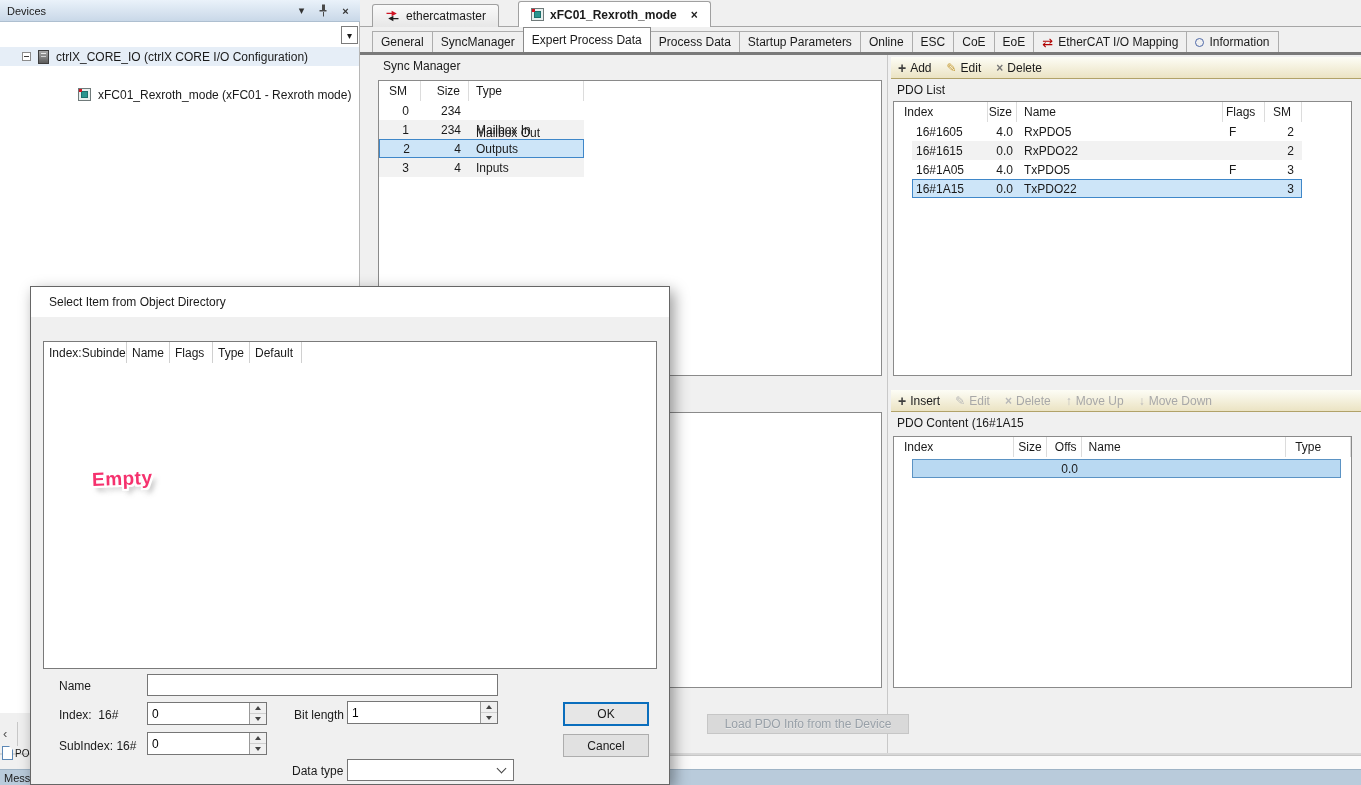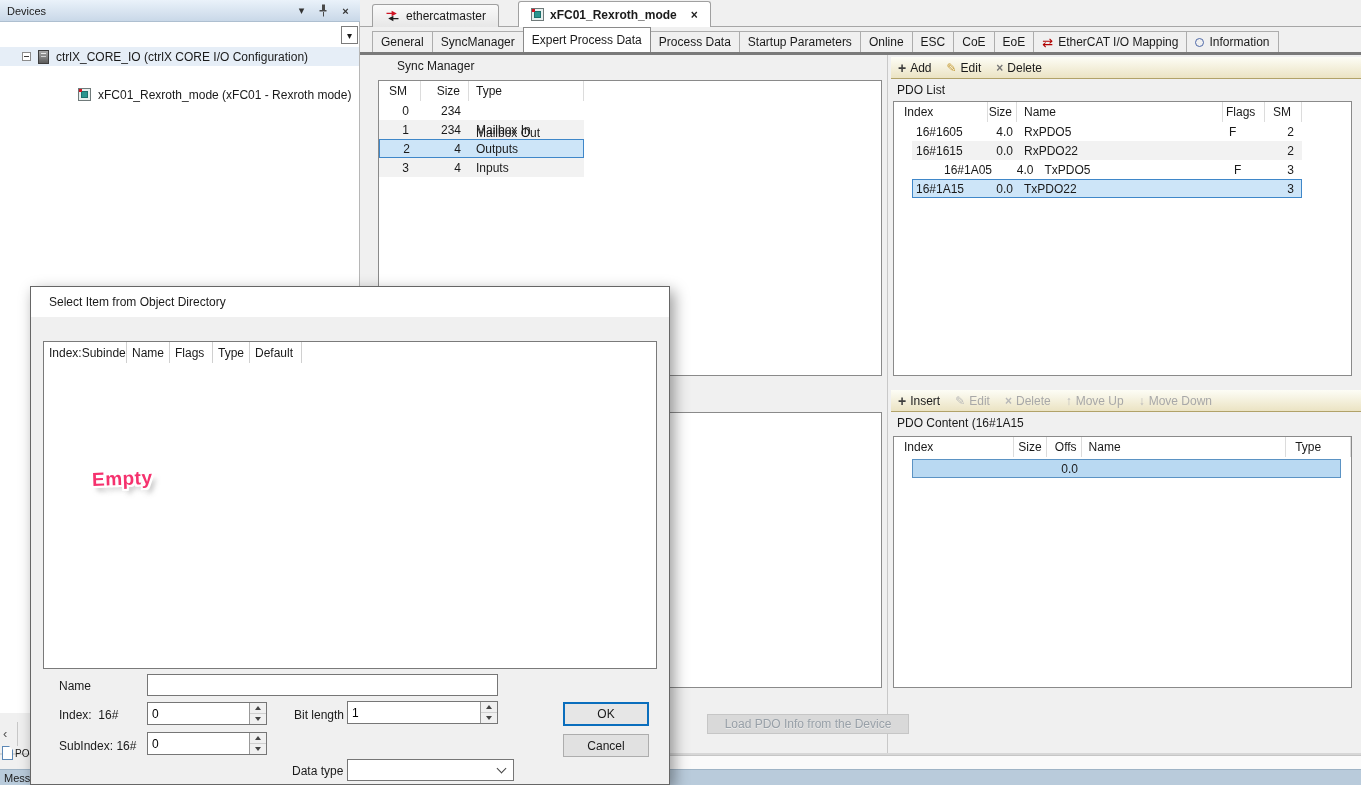--- a/index.html
+++ b/index.html
@@ -188,21 +188,21 @@
     </div>
     <div class="stab">
       <span class="ring-ic"></span>
       <span>Information</span>
     </div>
   </div>
   <div class="abs dark-strip"></div>
 
   <div class="vline" style="left:887px; top:55px; height:698px;"></div>
 
-  <div class="grp-label" style="left:383px; top:59px;margin-left:14px;">Sync Manager</div>
+  <div class="grp-label" style="left:383px; top:59px;">Sync Manager</div>
   <div class="grpbox" style="left:378px; top:80px; width:504px; height:296px;">
     <div class="thead">
       <div class="th" style="width:42px; padding-left:10px;">SM</div>
       <div class="th ra" style="width:48px; padding-right:8px;">Size</div>
       <div class="th" style="width:115px; padding-left:7px;">Type</div>
       <div class="th fill"></div>
     </div>
     <div style="width:205px;">
       <div class="tr">
         <div class="td ra" style="width:42px; padding-right:12px;">0</div>
@@ -262,21 +262,21 @@
         <div class="td ra" style="width:37px; padding-right:8px;">2</div>
       </div>
       <div class="tr alt">
         <div class="td" style="width:76px; padding-left:4px;">16#1615</div>
         <div class="td ra" style="width:29px; padding-right:4px;">0.0</div>
         <div class="td" style="width:206px; padding-left:7px;">RxPDO22</div>
         <div class="td" style="width:42px; padding-left:6px;"></div>
         <div class="td ra" style="width:37px; padding-right:8px;">2</div>
       </div>
       <div class="tr">
-        <div class="td" style="width:76px; padding-left:4px;margin-left:28px;">16#1A05</div>
+        <div class="td" style="width:76px; padding-left:4px;">16#1A05</div>
         <div class="td ra" style="width:29px; padding-right:4px;">4.0</div>
         <div class="td" style="width:206px; padding-left:7px;">TxPDO5</div>
         <div class="td" style="width:42px; padding-left:6px;">F</div>
         <div class="td ra" style="width:37px; padding-right:8px;">3</div>
       </div>
       <div class="tr sel">
         <div class="td" style="width:75px; padding-left:3px;">16#1A15</div>
         <div class="td ra" style="width:29px; padding-right:4px;">0.0</div>
         <div class="td" style="width:206px; padding-left:7px;">TxPDO22</div>
         <div class="td" style="width:42px; padding-left:6px;"></div>

